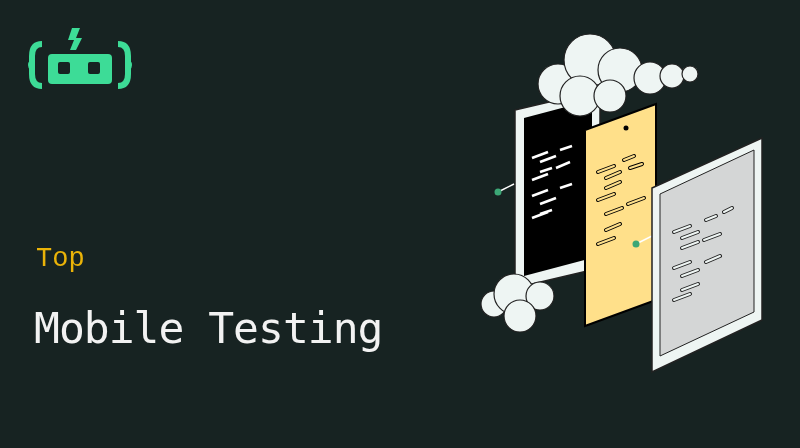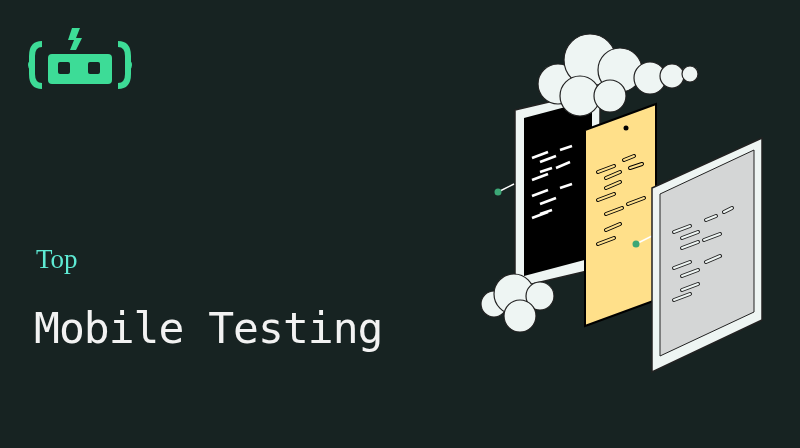--- a/index.html
+++ b/index.html
@@ -1,18 +1,18 @@
 <!DOCTYPE html>
 <html><head>
 <meta charset="utf-8">
 <style>
   html,body{margin:0;padding:0;}
   body{width:800px;height:448px;background:#172322;position:relative;overflow:hidden;font-family:"Liberation Sans",sans-serif;}
   .logo{position:absolute;left:26px;top:28px;width:108px;height:72px;}
-  .eyebrow{position:absolute;left:36px;top:244px;font-size:27px;color:#5eead4;font-family:Liberation Serif, serif;}
+  .eyebrow{position:absolute;left:36px;top:244px;font-size:27px;color:#eab308;font-family:Liberation Mono, monospace;}
   .title{position:absolute;left:34px;top:300px;font-family:"DejaVu Sans Mono","Liberation Mono",monospace;font-size:43px;line-height:56px;color:#f2f2f2;letter-spacing:-1px;text-align:center;}
   .illo{position:absolute;left:470px;top:30px;width:320px;height:350px;}
 </style>
 </head>
 <body>
 
 <svg class="logo" viewBox="0 0 108 72">
   <polygon points="42,0 50,0 46,10 52,10 46,22 40,22 44,12 38,12" fill="#3ddc97" transform="translate(4,0)"></polygon>
   <path d="M16,16 Q6,16 6,28 L6,46 Q6,58 16,58" stroke="#3ddc97" stroke-width="6" fill="none"></path>
   <path d="M92,16 Q102,16 102,28 L102,46 Q102,58 92,58" stroke="#3ddc97" stroke-width="6" fill="none"></path>

